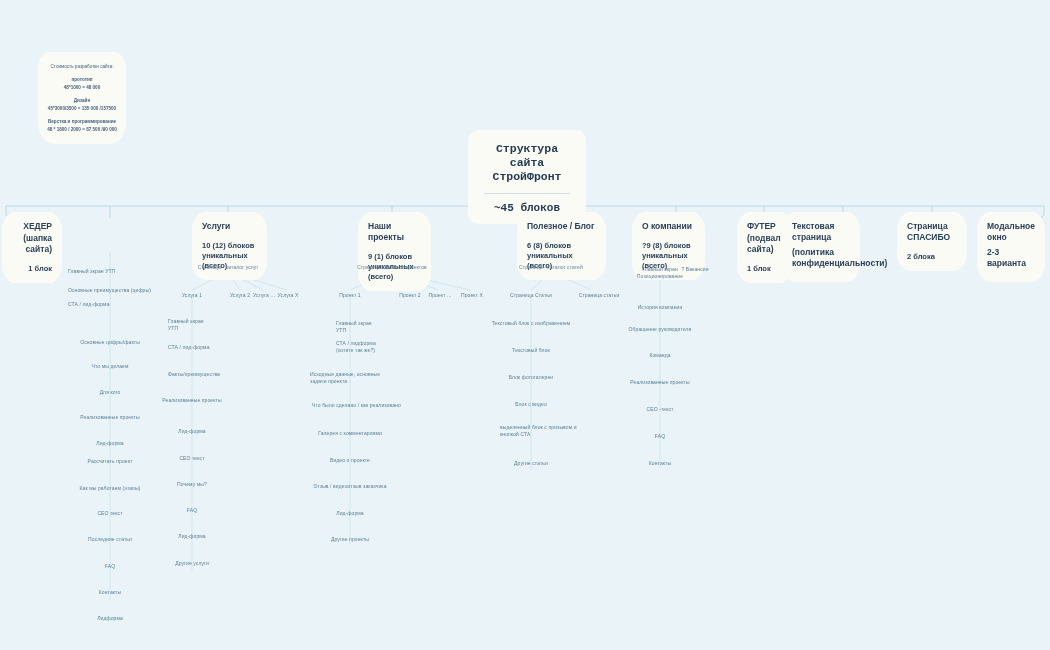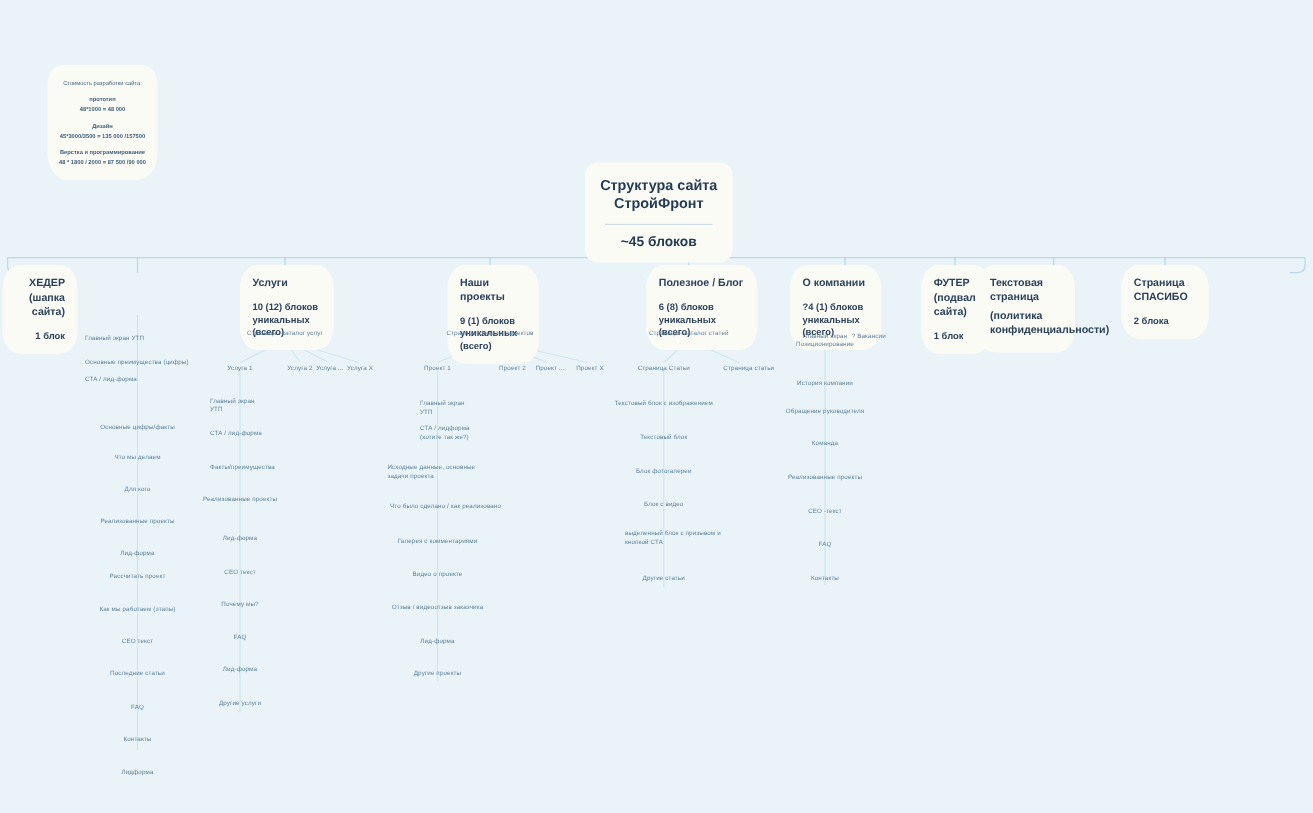--- a/index.html
+++ b/index.html
@@ -23,20 +23,21 @@
     position: absolute;
     background: #fbfbf6;
     border-radius: 14px 14px 14px 14px / 18px 18px 18px 18px;
     color: #2a3f55;
   }
   .title-card {
     background: #fbfbf6;
     border-radius: 10px;
     text-align: center;
     padding: 12px 10px 10px 10px;
+    font-family: Liberation Mono, monospace;
   }
   .title-card .t1 {
     font-weight: bold; font-size: 11.5px; line-height: 14px;
     color: #243b52;
   }
   .title-card .divider {
     height: 1px; background: #cfdde6; margin: 9px 6px 8px 6px;
   }
   .title-card .t2 {
     font-weight: bold; font-size: 11px; color: #243b52;
@@ -169,40 +170,44 @@
   </div>
 
   <div class="card hdr" style="left:517px; top:212px; width:89px;">
     <div class="h-name">Полезное / Блог</div>
     <div class="h-sub">6 (8) блоков</div>
     <div class="h-sub">уникальных (всего)</div>
   </div>
 
   <div class="card hdr" style="left:632px; top:212px; width:73px;">
     <div class="h-name">О компании</div>
-    <div class="h-sub">?4 (1) блоков</div>
+    <div class="h-sub">?9 (8) блоков</div>
     <div class="h-sub">уникальных (всего)</div>
   </div>
 
   <div class="card hdr" style="left:737px; top:212px; width:56px;">
     <div class="h-name">ФУТЕР</div>
     <div class="h-name" style="margin-top:-8px; margin-bottom:9px;">(подвал сайта)</div>
     <div class="h-sub">1 блок</div>
   </div>
 
   <div class="card hdr plain" style="left:782px; top:212px; width:78px;">
     <div class="h-name">Текстовая страница</div>
     <div class="h-name">(политика конфиденциальности)</div>
   </div>
 
   <div class="card hdr" style="left:897px; top:212px; width:70px;">
     <div class="h-name">Страница СПАСИБО</div>
     <div class="h-sub">2 блока</div>
   </div>
 
+  <div class="card hdr plain" style="left:977px; top:212px; width:68px;">
+    <div class="h-name">Модальное окно</div>
+    <div class="h-name">2-3 варианта</div>
+  </div>
 
   <div class="node" style="left:68px; top:268px; text-align:left;">Главный экран
 УТП</div>
   <div class="node" style="left:68px; top:287px; text-align:left;">Основные преимущества (цифры)</div>
   <div class="node" style="left:68px; top:301px; text-align:left;">СТА / лид-форма</div>
   <div class="node c" style="left:110px; top:339px; width:90px;">Основные цифры/факты</div>
   <div class="node c" style="left:110px; top:363px; width:90px;">Что мы делаем</div>
   <div class="node c" style="left:110px; top:389px; width:90px;">Для кого</div>
   <div class="node c" style="left:110px; top:414px; width:95px;">Реализованные проекты</div>
   <div class="node c" style="left:110px; top:440px; width:90px;">Лид-форма</div>

